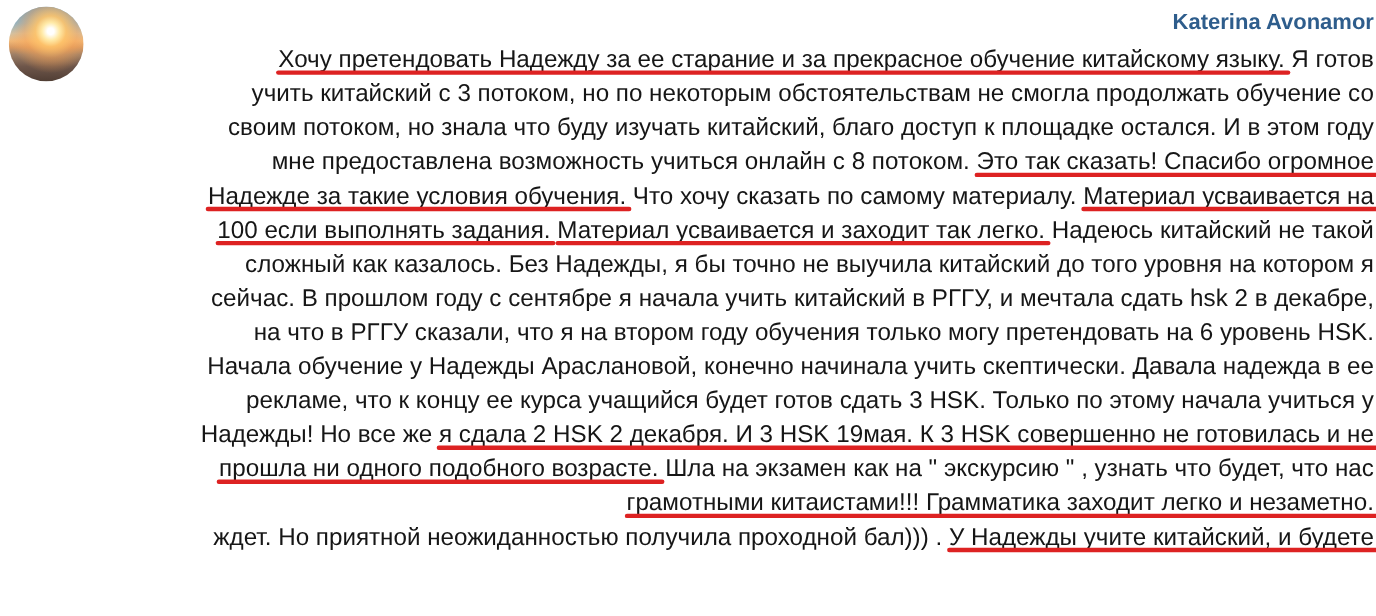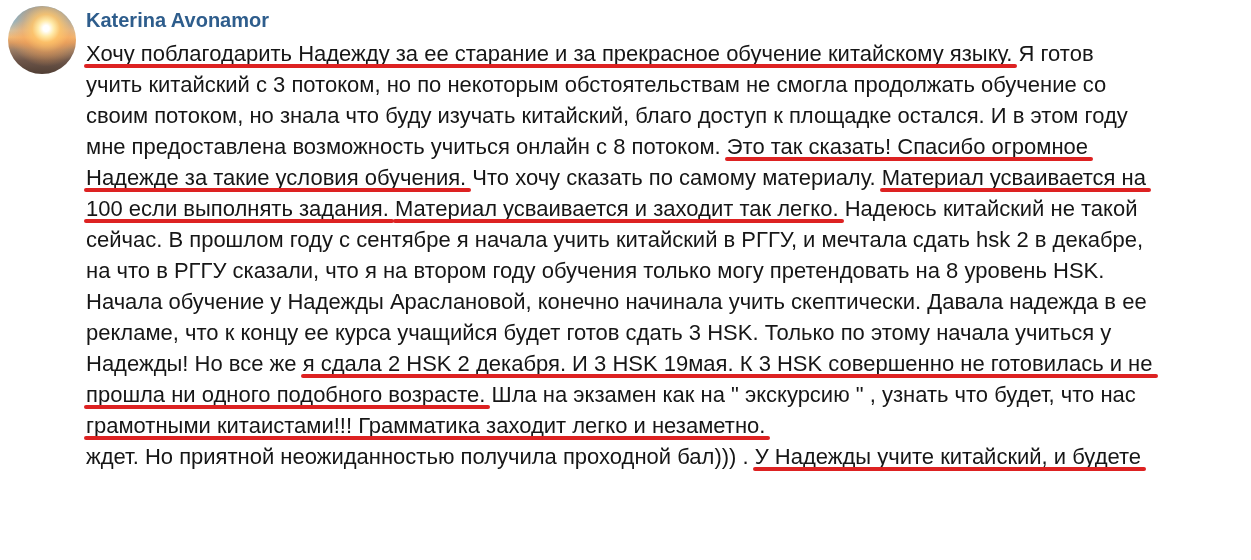--- a/index.html
+++ b/index.html
@@ -11,20 +11,21 @@
     width: 1251px;
     height: 560px;
     overflow: hidden;
     font-family: "Liberation Sans", sans-serif;
   }
   .comment {
     display: flex;
     align-items: flex-start;
     padding: 4px 2px 0 8px;
     gap: 10px;
+    text-align: right;
   }
   .avatar {
     width: 68px;
     height: 68px;
     border-radius: 50%;
     overflow: hidden;
     flex: 0 0 auto;
     margin-top: 2px;
     cursor: pointer;
   }
@@ -87,28 +88,29 @@
 </head>
 <body>
 
 <div class="comment">
   <div class="avatar">
     <div class="avatar-img"></div>
   </div>
   <div class="content">
     <div class="author">Katerina Avonamor</div>
     <div class="text">
-        <div class="line"><span class="seg u">Хочу поблагодарить Надежду за ее старание и за прекрасное обучение китайскому языку.</span><span class="seg"> Я готов</span></div>
+        <div class="line"><span class="seg u">Хочу претендовать Надежду за ее старание и за прекрасное обучение китайскому языку.</span><span class="seg"> Я готов</span></div>
         <div class="line"><span class="seg">учить китайский с 3 потоком, но по некоторым обстоятельствам не смогла продолжать обучение со</span></div>
         <div class="line"><span class="seg">своим потоком, но знала что буду изучать китайский, благо доступ к площадке остался. И в этом году</span></div>
         <div class="line"><span class="seg">мне предоставлена возможность учиться онлайн с 8 потоком. </span><span class="seg u">Это так сказать! Спасибо огромное</span></div>
         <div class="line"><span class="seg u">Надежде за такие условия обучения.</span><span class="seg"> Что хочу сказать по самому материалу. </span><span class="seg u">Материал усваивается на</span></div>
         <div class="line"><span class="seg u">100 если выполнять задания.</span><span class="seg"> </span><span class="seg u">Материал усваивается и заходит так легко.</span><span class="seg"> Надеюсь китайский не такой</span></div>
+        <div class="line"><span class="seg">сложный как казалось. Без Надежды, я бы точно не выучила китайский до того уровня на котором я</span></div>
         <div class="line"><span class="seg">сейчас. В прошлом году с сентябре я начала учить китайский в РГГУ, и мечтала сдать hsk 2 в декабре,</span></div>
-        <div class="line"><span class="seg">на что в РГГУ сказали, что я на втором году обучения только могу претендовать на 8 уровень HSK.</span></div>
+        <div class="line"><span class="seg">на что в РГГУ сказали, что я на втором году обучения только могу претендовать на 6 уровень HSK.</span></div>
         <div class="line"><span class="seg">Начала обучение у Надежды Араслановой, конечно начинала учить скептически. Давала надежда в ее</span></div>
         <div class="line"><span class="seg">рекламе, что к концу ее курса учащийся будет готов сдать 3 HSK. Только по этому начала учиться у</span></div>
         <div class="line"><span class="seg">Надежды! Но все же </span><span class="seg u">я сдала 2 HSK 2 декабря. И 3 HSK 19мая. К 3 HSK совершенно не готовилась и не</span></div>
         <div class="line"><span class="seg u">прошла ни одного подобного возрасте.</span><span class="seg"> Шла на экзамен как на " экскурсию " , узнать что будет, что нас</span></div>
         <div class="line"><span class="seg u">грамотными китаистами!!! Грамматика заходит легко и незаметно.</span></div>
         <div class="line"><span class="seg">ждет. Но приятной неожиданностью получила проходной бал))) . </span><span class="seg u">У Надежды учите китайский, и будете</span></div>
       </div>
   </div>
 </div>
 

